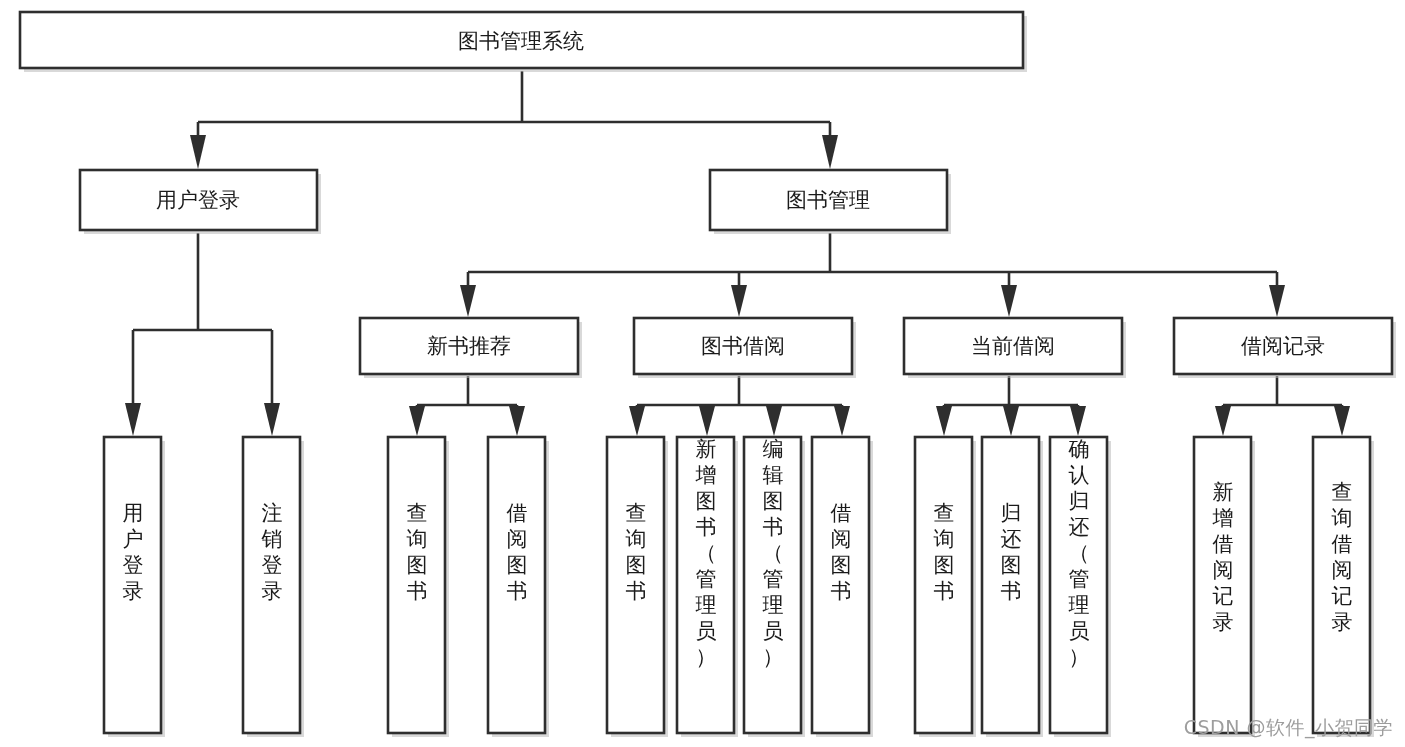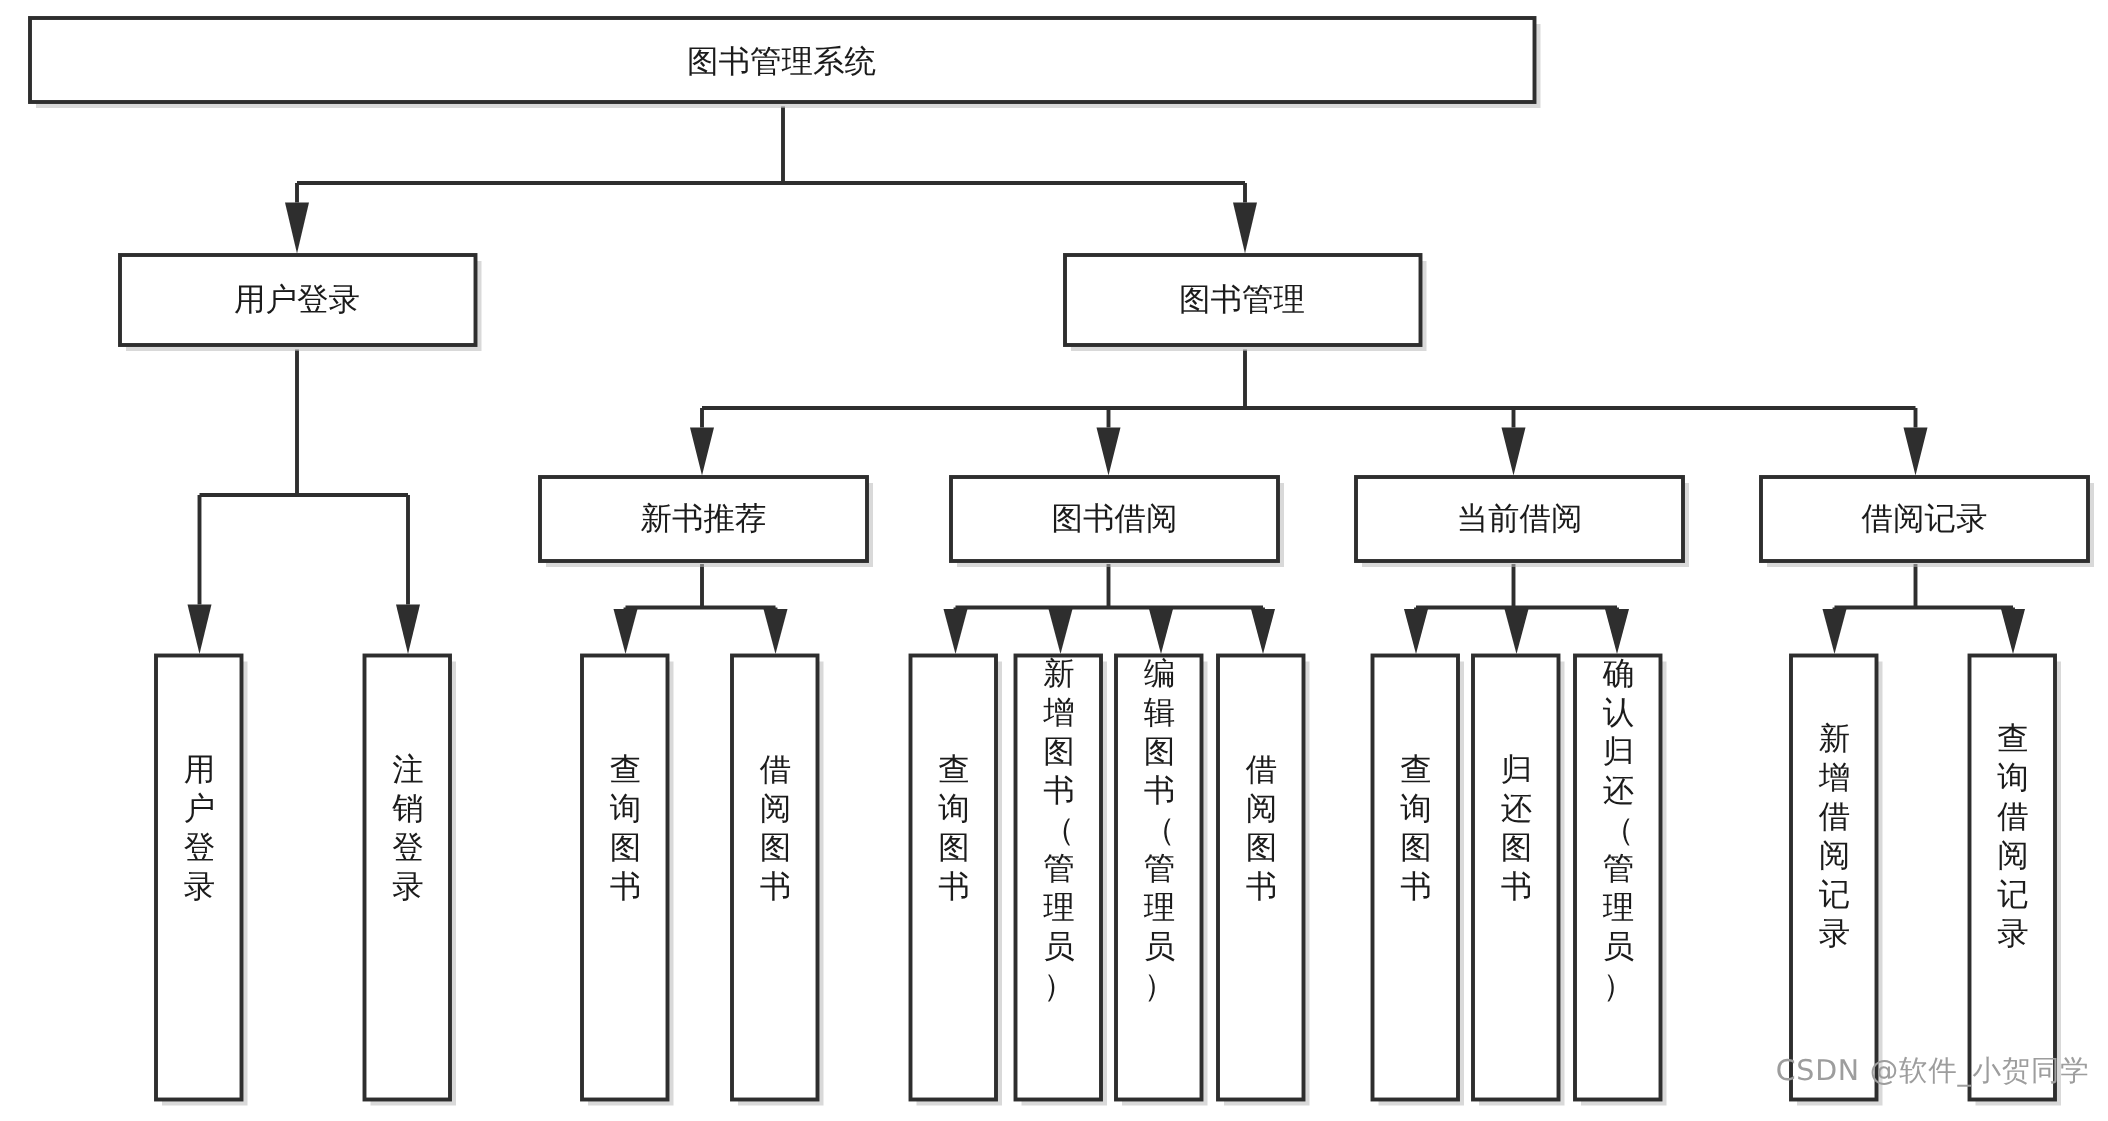--- a/index.html
+++ b/index.html
@@ -51,21 +51,21 @@
   }
   .node-label-vertical {
     font-family: "DejaVu Sans", "Liberation Sans", sans-serif;
     fill: #1b1b1b;
     font-size: 21px;
     text-anchor: middle;
   }
   .watermark {
     position: absolute;
     right: 6px;
-    bottom: 20px;
+    bottom: 6px;
     font-family: "DejaVu Sans", "Liberation Sans", sans-serif;
     font-size: 19px;
     color: #9d9d9d;
     letter-spacing: 0.5px;
     white-space: nowrap;
     pointer-events: none;
   }
 </style>
 </head>
 <body>

